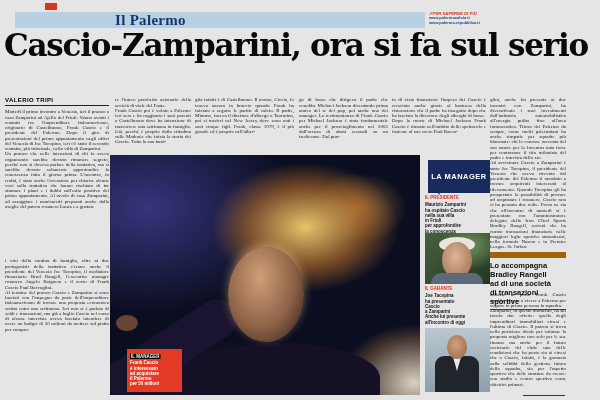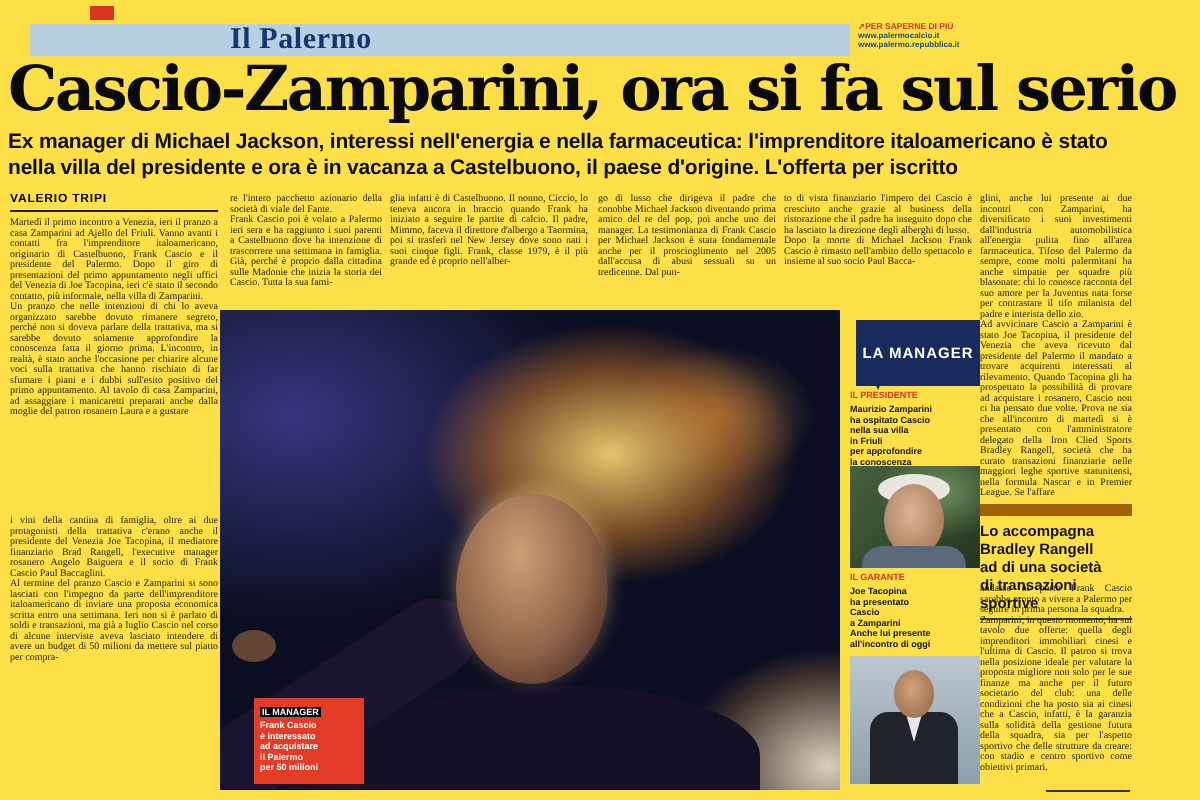--- a/index.html
+++ b/index.html
@@ -1,16 +1,16 @@
 <!DOCTYPE html>
 <html><head>
 <meta charset="utf-8">
 <style>
   html,body{margin:0;padding:0;background:#ffffff;}
-  .page{position:relative;width:600px;height:400px;background:#fde047;overflow:hidden;
+  .page{position:relative;width:600px;height:400px;background:#e5e5e5;overflow:hidden;
         font-family:"Liberation Sans",sans-serif;color:#111;}
   .abs{position:absolute;}
 
   
   .topmark{position:absolute;left:45px;top:3px;width:12px;height:7px;background:#d9341f;}
   .band{position:absolute;left:15px;top:12px;width:410px;height:16px;background:#b7d0e2;}
   .band-title{position:absolute;left:100px;top:0;height:16px;line-height:16px;
               font-family:"Liberation Serif",serif;font-weight:bold;font-size:15px;
               color:#17366f;letter-spacing:.3px;}
   .links{position:absolute;left:429px;top:11px;width:140px;height:18px;overflow:hidden;}
@@ -107,21 +107,20 @@
   <div class="links">
     <div class="s50">
       <div class="l1"><span class="arrow">➚ </span><span>PER SAPERNE DI PIÙ</span></div>
       <div class="lurl">www.palermocalcio.it</div>
       <div class="lurl">www.palermo.repubblica.it</div>
     </div>
   </div>
 
   <h1 class="headline" style="margin:0;text-align:center;">Cascio-Zamparini, ora si fa sul serio</h1>
 
-  <div class="standfirst">Ex manager di Michael Jackson, interessi nell'energia e nella farmaceutica: l'imprenditore italoamericano è stato nella villa del presidente e ora è in vacanza a Castelbuono, il paese d'origine. L'offerta per iscritto</div>
 
   <div class="col" style="left:5px;top:97px;width:104px;height:302px;">
     <div class="byline">VALERIO TRIPI</div>
     <div style="height:149px;overflow:hidden;">
       <div class="s50 coltext">Martedì il primo incontro a Venezia, ieri il pranzo a casa Zamparini ad Ajello del Friuli. Vanno avanti i contatti fra l'imprenditore italoamericano, originario di Castelbuono, Frank Cascio e il presidente del Palermo. Dopo il giro di presentazioni del primo appuntamento negli uffici del Venezia di Joe Tacopina, ieri c'è stato il secondo contatto, più informale, nella villa di Zamparini.
 Un pranzo che nelle intenzioni di chi lo aveva organizzato sarebbe dovuto rimanere segreto, perché non si doveva parlare della trattativa, ma si sarebbe dovuto solamente approfondire la conoscenza fatta il giorno prima. L'incontro, in realtà, è stato anche l'occasione per chiarire alcune voci sulla trattativa che hanno rischiato di far sfumare i piani e i dubbi sull'esito positivo del primo appuntamento. Al tavolo di casa Zamparini, ad assaggiare i manicaretti preparati anche dalla moglie del patron rosanero Laura e a gustare</div>
     </div>
     <div style="height:102px;overflow:hidden;">
       <div class="s50 coltext">i vini della cantina di famiglia, oltre ai due protagonisti della trattativa c'erano anche il presidente del Venezia Joe Tacopina, il mediatore finanziario Brad Rangell, l'executive manager rosanero Angelo Baiguera e il socio di Frank Cascio Paul Baccaglini.
 Al termine del pranzo Cascio e Zamparini si sono lasciati con l'impegno da parte dell'imprenditore italoamericano di inviare una proposta economica scritta entro una settimana. Ieri non si è parlato di soldi e transazioni, ma già a luglio Cascio nel corso di alcune interviste aveva lasciato intendere di avere un budget di 50 milioni da mettere sul piatto per compra-</div>

